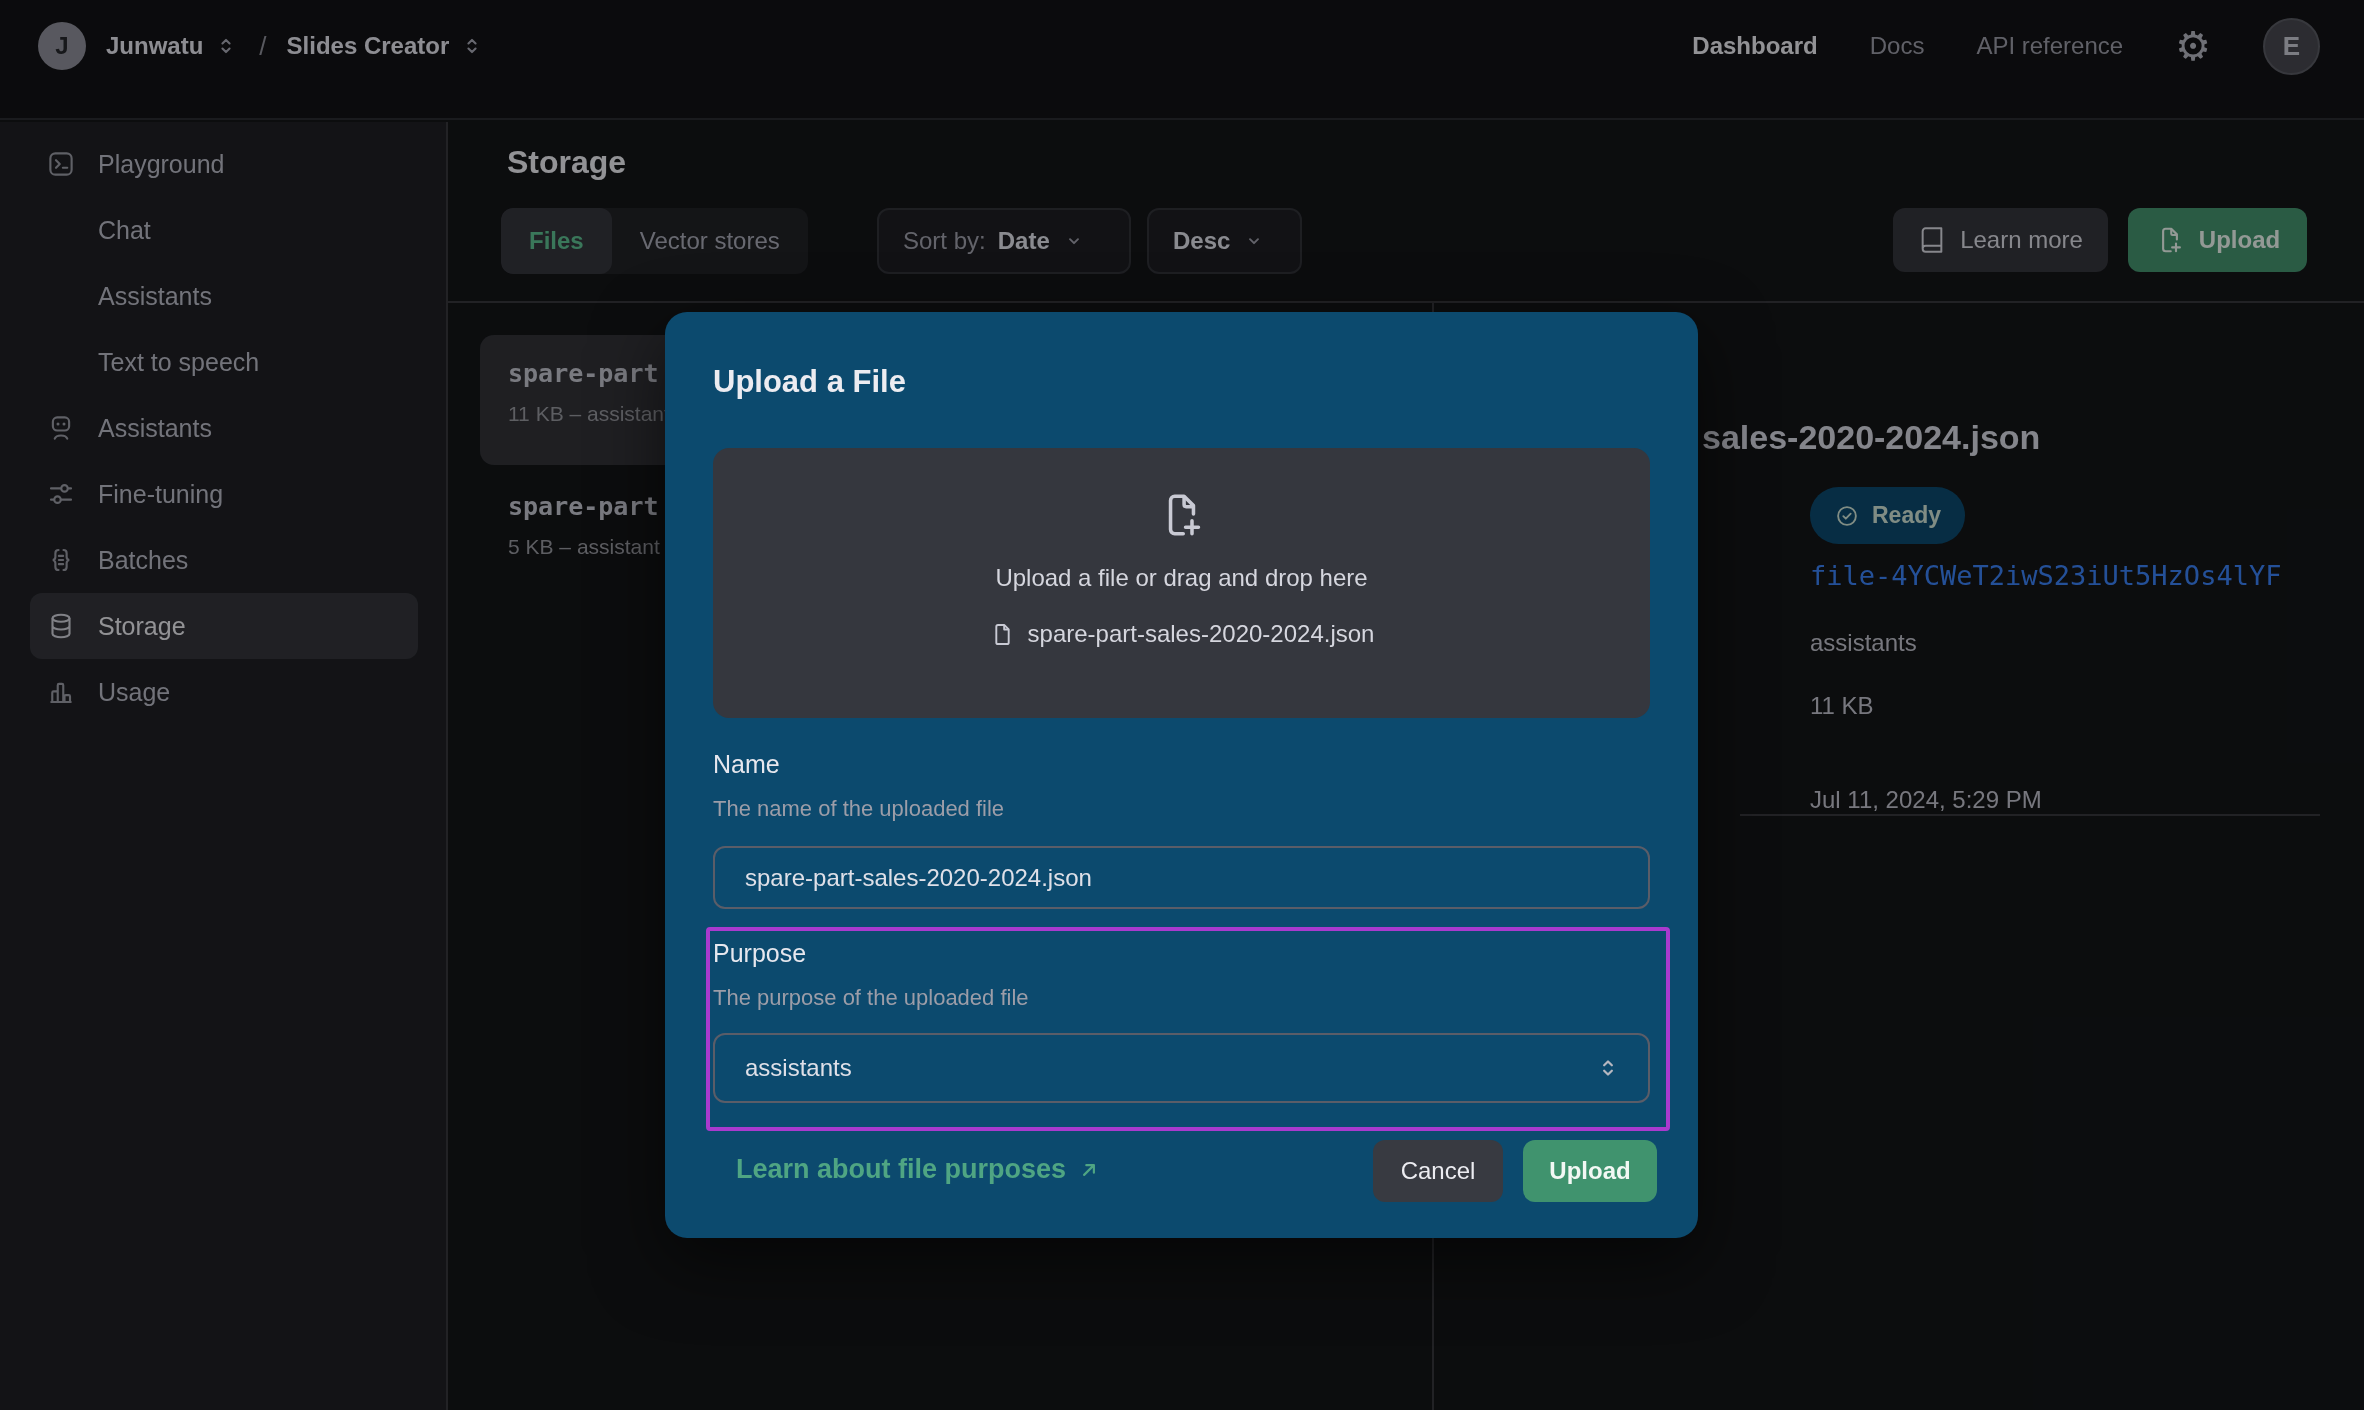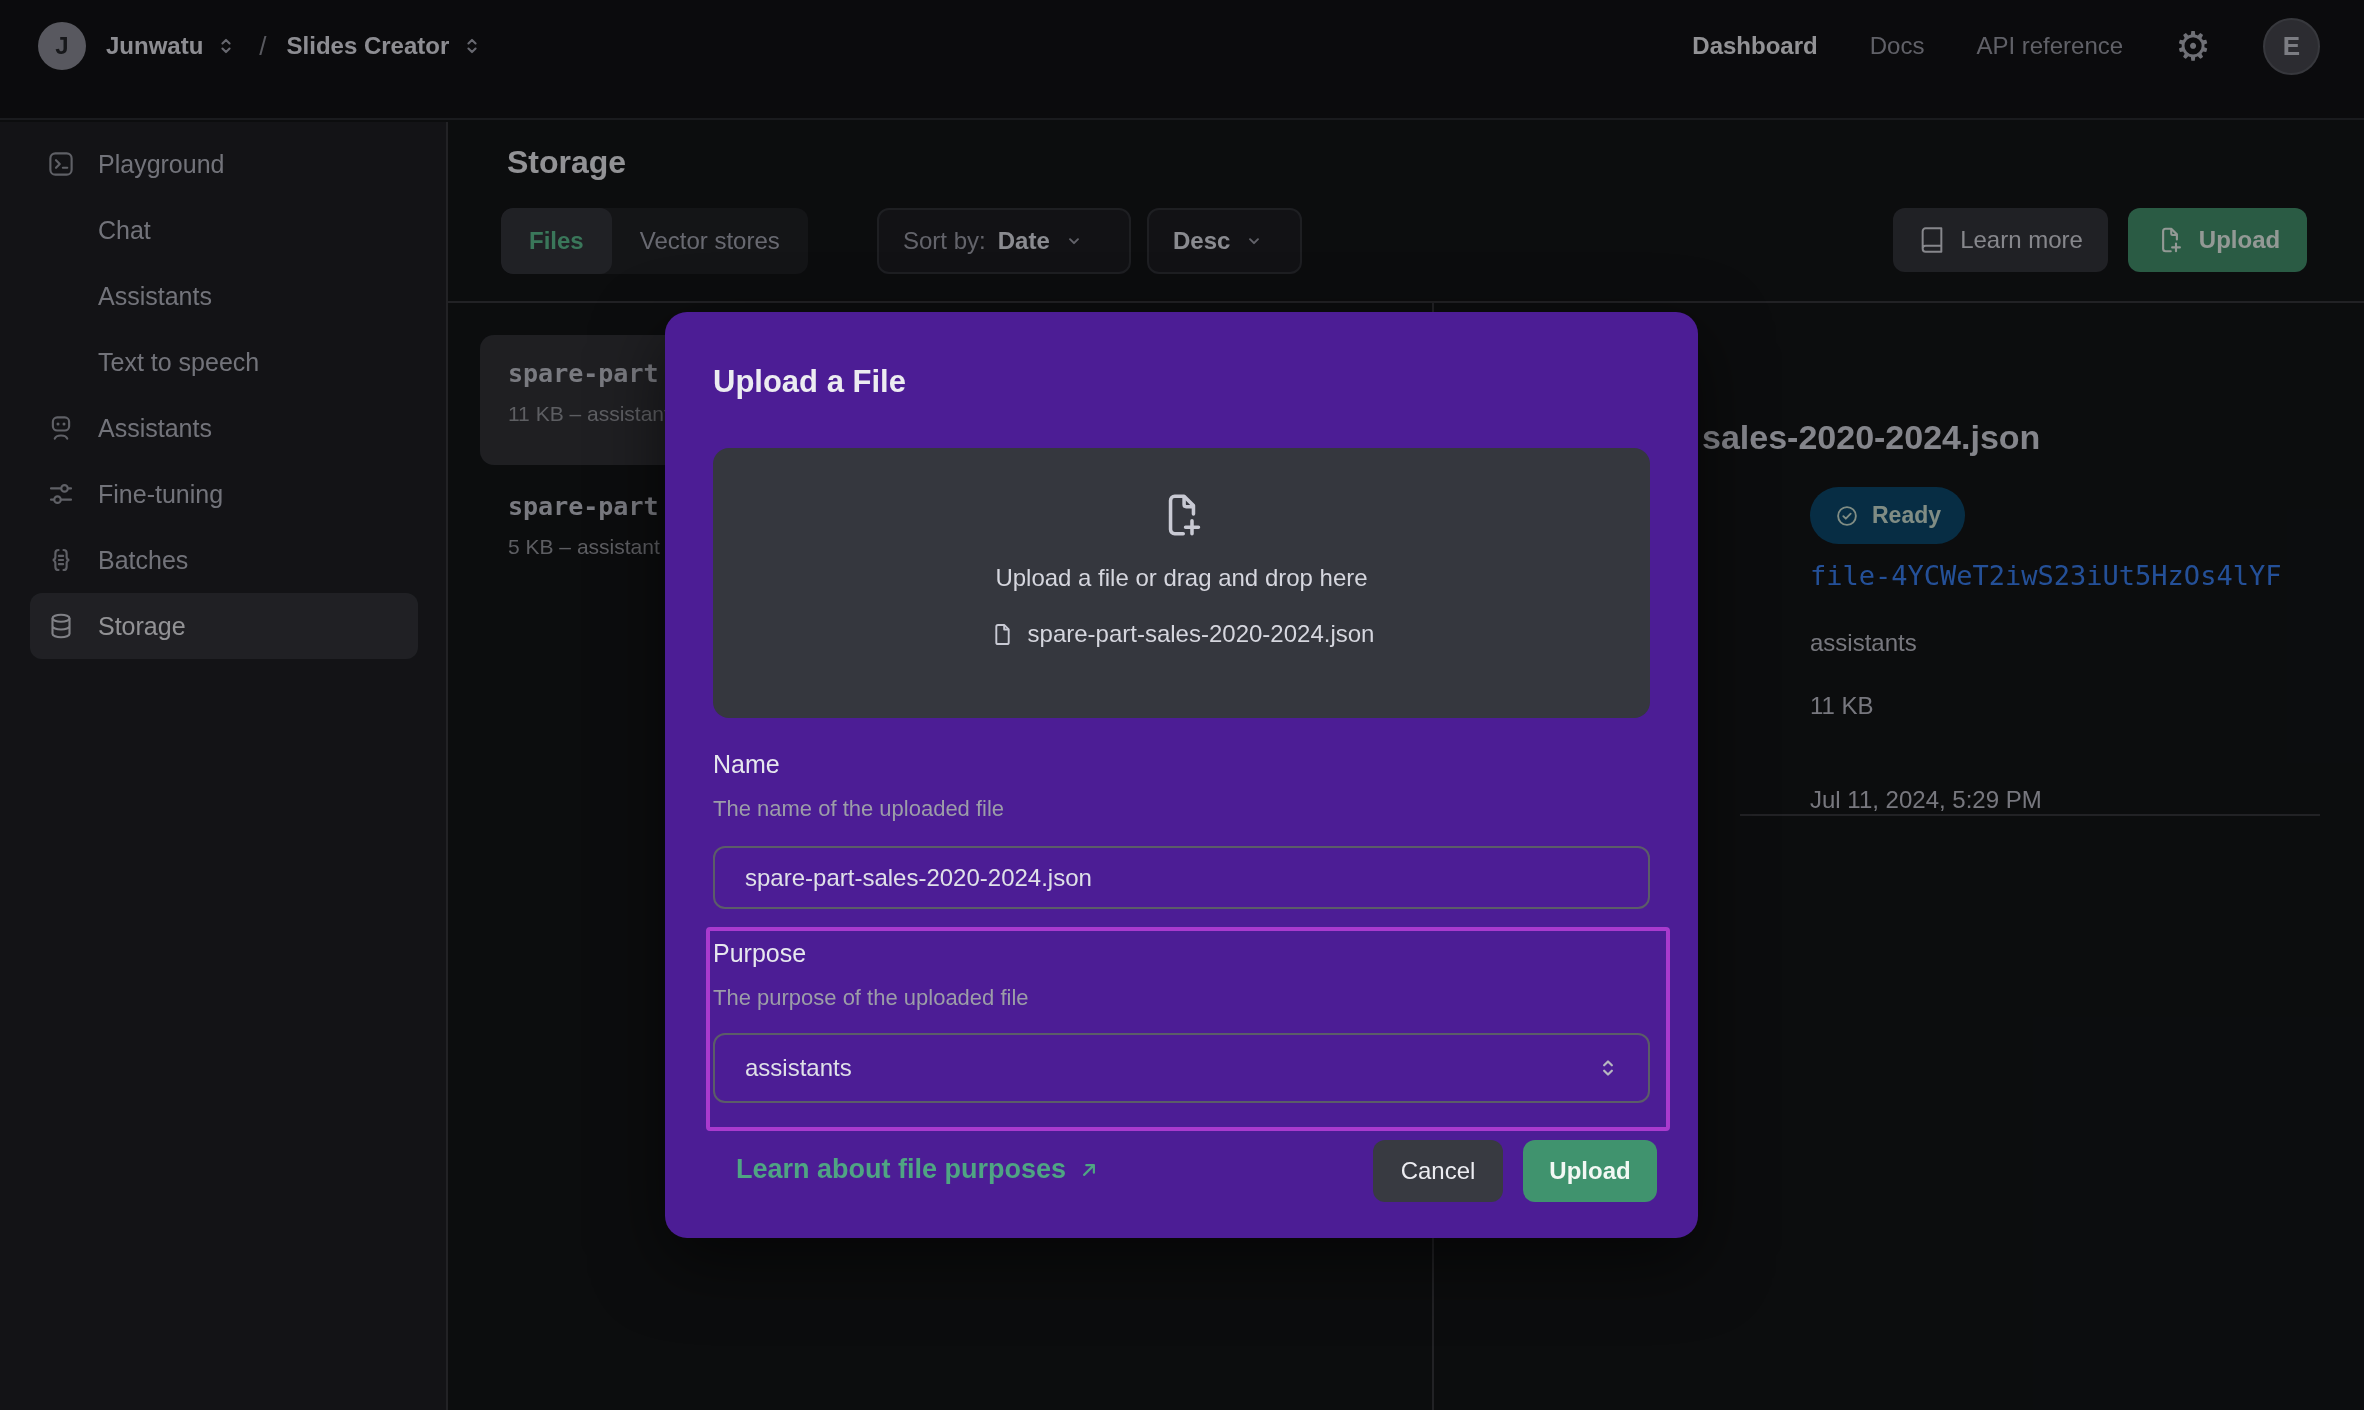--- a/index.html
+++ b/index.html
@@ -54,21 +54,21 @@
   .detail-title { position:absolute; left:1702px; top:418px; font-size:34px; font-weight:700; color:#d6d7e0; }
   .badge { position:absolute; left:1810px; top:487px; height:57px; border-radius:29px; background:#0c4a6e; display:flex; align-items:center; gap:12px; padding:0 24px; }
   .badge svg { width:26px; height:26px; color:#cfe3d6; }
   .badge span { font-size:23px; font-weight:600; color:#cfe3d6; }
   .meta-val { position:absolute; left:1810px; font-size:24px; color:#c0c1cb; }
   .meta-val.mono { font-family:"DejaVu Sans Mono","Liberation Mono",monospace; font-size:27px; color:#3b82f6; }
   .detail-divider { position:absolute; left:1740px; top:814px; width:580px; height:2px; background:#37383d; }
 
   
   .overlay { position:absolute; inset:0; background:rgba(0,0,0,0.38); z-index:5; }
-  .modal { position:absolute; left:665px; top:312px; width:1033px; height:926px; background:#4c1d95; border-radius:22px; z-index:10; box-shadow:0 24px 70px rgba(0,0,0,0.55); }
+  .modal { position:absolute; left:665px; top:312px; width:1033px; height:926px; background:#0c4a6e; border-radius:22px; z-index:10; box-shadow:0 24px 70px rgba(0,0,0,0.55); }
   .modal-title { position:absolute; left:48px; top:52px; font-size:31px; font-weight:700; color:#ececf1; }
   .dropzone { position:absolute; left:48px; top:136px; width:937px; height:270px; background:#35373e; border-radius:16px; display:flex; flex-direction:column; align-items:center; padding-top:42px; }
   .dropzone .dz-icon { width:50px; height:50px; color:#c9cad4; }
   .dz-icon svg { width:50px; height:50px; }
   .dz-text { margin-top:24px; font-size:24px; color:#d5d6de; }
   .dz-file { margin-top:28px; display:flex; align-items:center; gap:12px; font-size:24px; color:#d5d6de; }
   .dz-file svg { width:27px; height:27px; color:#c9cad4; }
   .field-label { position:absolute; left:48px; font-size:25px; font-weight:400; color:#e6e7ee; }
   .field-desc { position:absolute; left:48px; font-size:22px; color:#9c9da8; }
   .text-input { position:absolute; left:48px; top:534px; width:937px; height:63px; border-radius:12px; border:2px solid #5b5d68; background:transparent; color:#dfe0e8; font-size:24px; padding:0 30px; font-family:"Liberation Sans","DejaVu Sans",sans-serif; outline:none; }
@@ -232,20 +232,28 @@
       <span>Batches</span>
     </div>
     <div class="side-item active">
       <span class="icon-slot">
           <svg viewBox="0 0 24 24">
             <use href="#i-database"></use>
           </svg>
         </span>
       <span>Storage</span>
     </div>
+    <div class="side-item">
+      <span class="icon-slot">
+          <svg viewBox="0 0 24 24">
+            <use href="#i-barchart"></use>
+          </svg>
+        </span>
+      <span>Usage</span>
+    </div>
   </div>
 
   <div class="page-title">Storage</div>
 
   <div class="seg-control">
     <div class="seg active">Files</div>
     <div class="seg">Vector stores</div>
   </div>
 
   <div class="tool-btn" style="left:877px; width:254px;">

